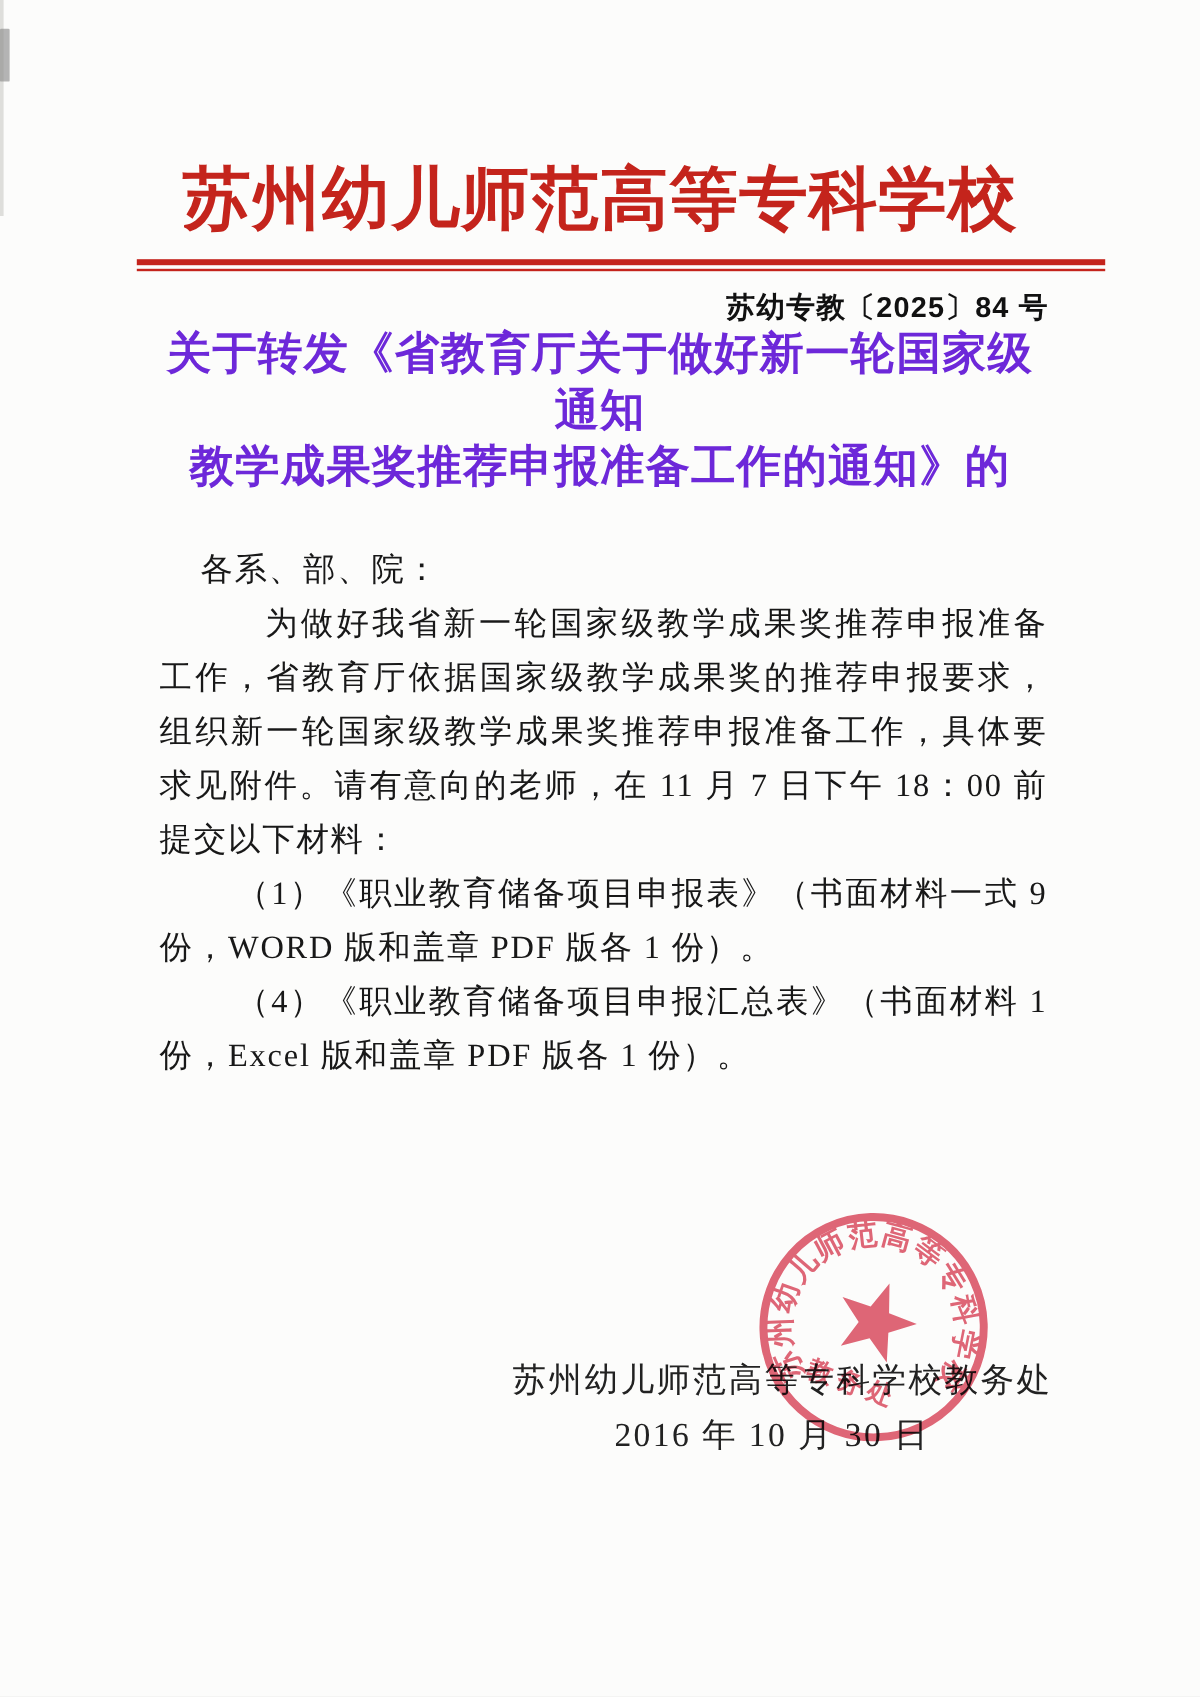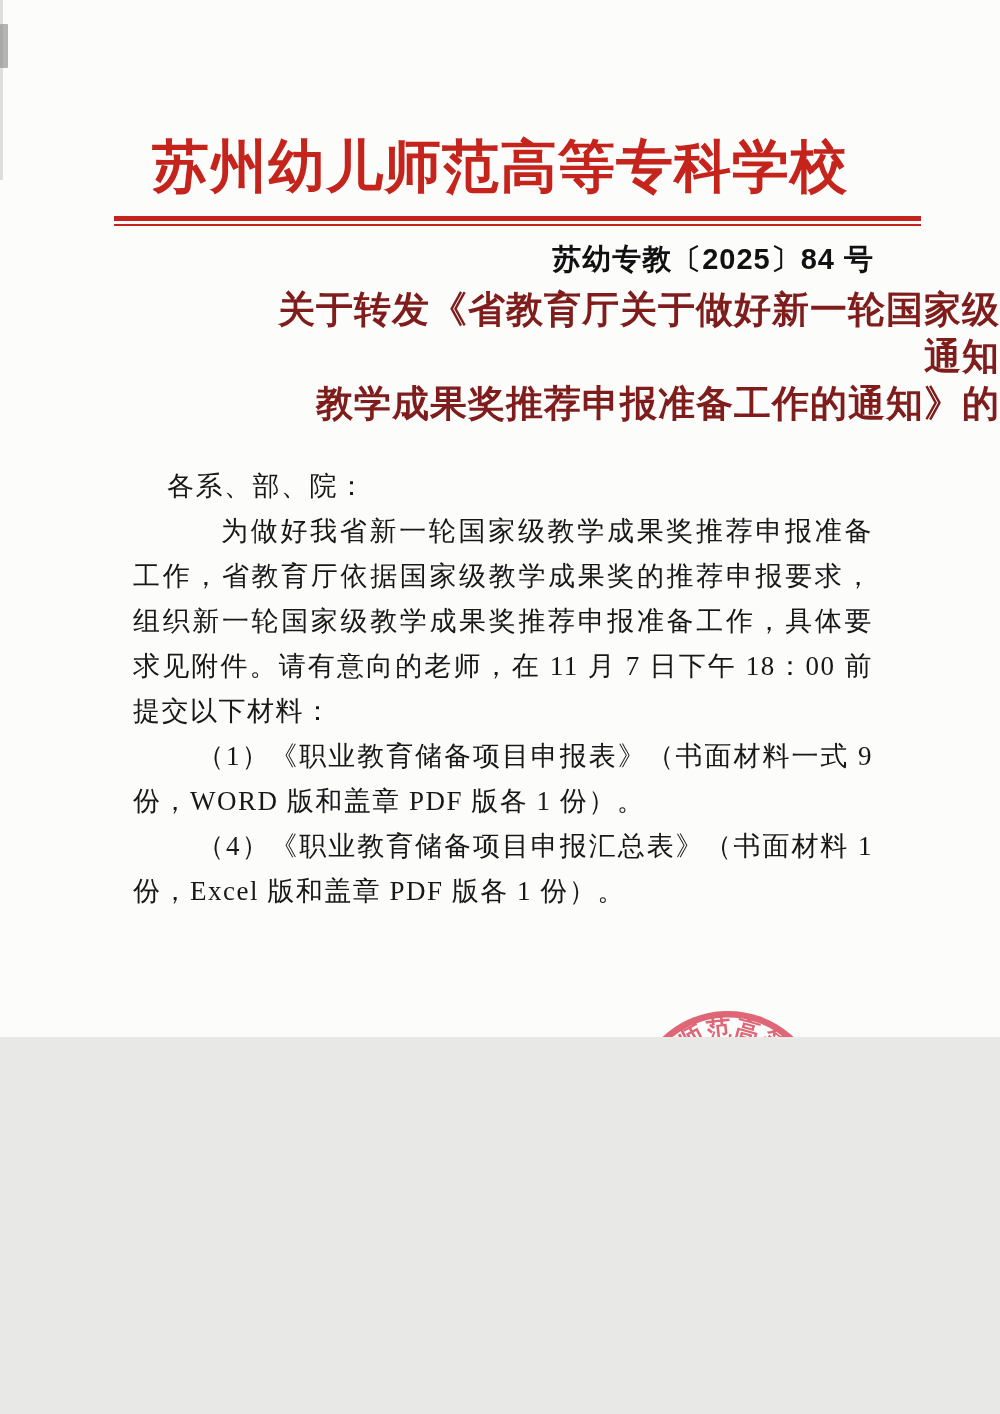--- a/index.html
+++ b/index.html
@@ -1,19 +1,19 @@
 <!DOCTYPE html>
 <html><head>
 <meta charset="utf-8">
 <style>
   html, body { margin: 0; padding: 0; background: #e8e8e6; }
   .page {
     position: relative;
     width: 1000px;
-    height: 1037px;
+    height: 1414px;
     margin: 0 auto;
     background: #fcfcfb;
     overflow: hidden;
     font-family: "Liberation Serif", serif;
     color: #1c1c1c;
   }
   .scan-mark {
     position: absolute; left: 0; top: 24px; width: 8px; height: 44px;
     background: #8d8d8d; opacity: .65; border-radius: 1px;
   }
@@ -27,37 +27,36 @@
     font-size: 57px; font-weight: 700; letter-spacing: 1px;
     color: #c4241c;
     line-height: 82px;
     font-family: "Liberation Serif", serif;
   }
   .rule { position: absolute; top: 216px; left: 114px; width: 807px; }
   .rule-thick { height: 5px; background: #c4241c; }
   .rule-thin  { height: 2px; background: #c4241c; margin-top: 3px; }
   .doc-number {
     position: absolute; top: 240px; right: 126px;
-    font-size: 29px; font-weight: 600; letter-spacing: 1px;
+    font-size: 24px; font-weight: 600; letter-spacing: 1px;
     font-family: "Liberation Sans", sans-serif;
     color: #111;
   }
   .doc-title {
-    position: absolute; top: 286px; left: 0; width: 100%;
-    text-align: right;
+    position: absolute; top: 272px; left: 0; width: 100%;
+    text-align: center;
     font-size: 37px; font-weight: 700; letter-spacing: 1px;
     line-height: 47px;
-    color: #7f1d1d;
+    color: #6d28d9;
   }
   .body-text {
     position: absolute; top: 452px; left: 133px; width: 740px;
     font-size: 27px; line-height: 45px; letter-spacing: 1.5px;
     text-align: justify;
     color: #181818;
-    margin-top: 12px;
   }
   .body-text p { margin: 0; }
   .salutation { padding-left: 34px; }
   .para-indent { text-indent: 88px; }
   .para-list  { text-indent: 64px; }
   .sign-block {
     position: absolute; top: 1128px; right: 123px;
     display: flex; flex-direction: column; align-items: center;
     font-size: 28px; letter-spacing: 2px; line-height: 46px;
     color: #222;

